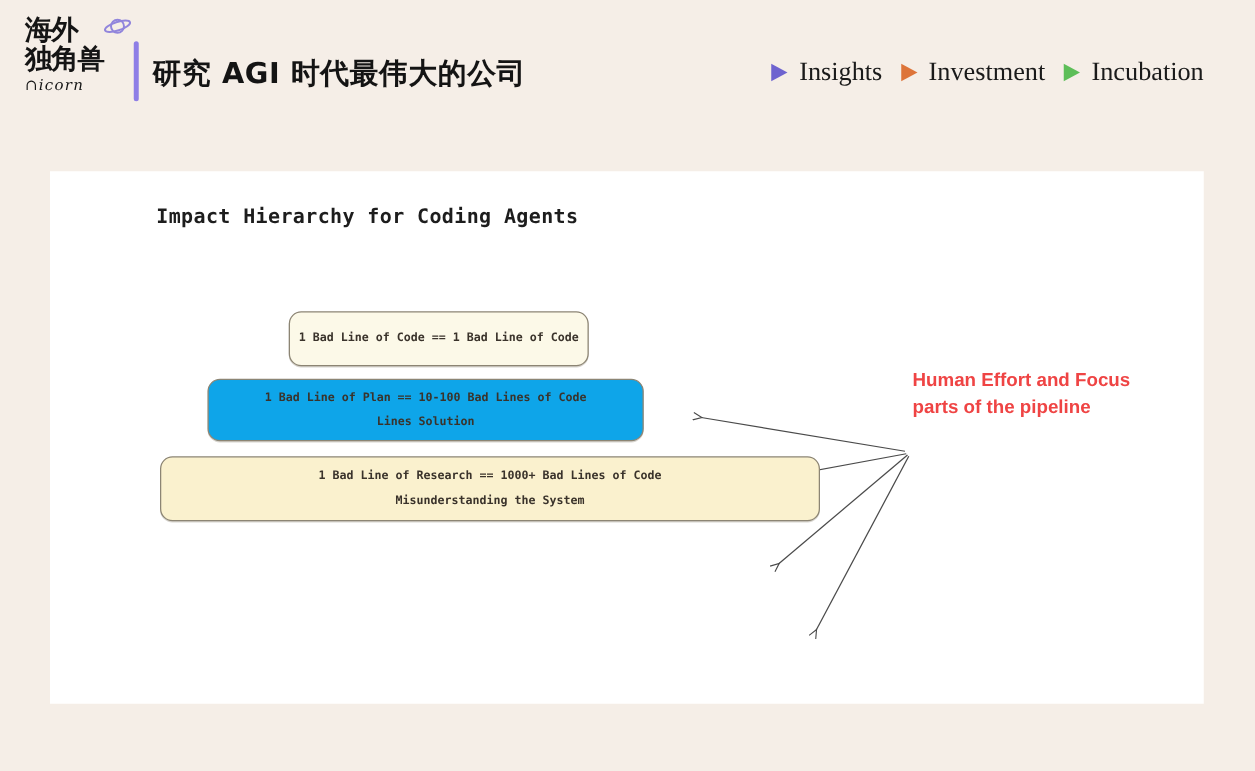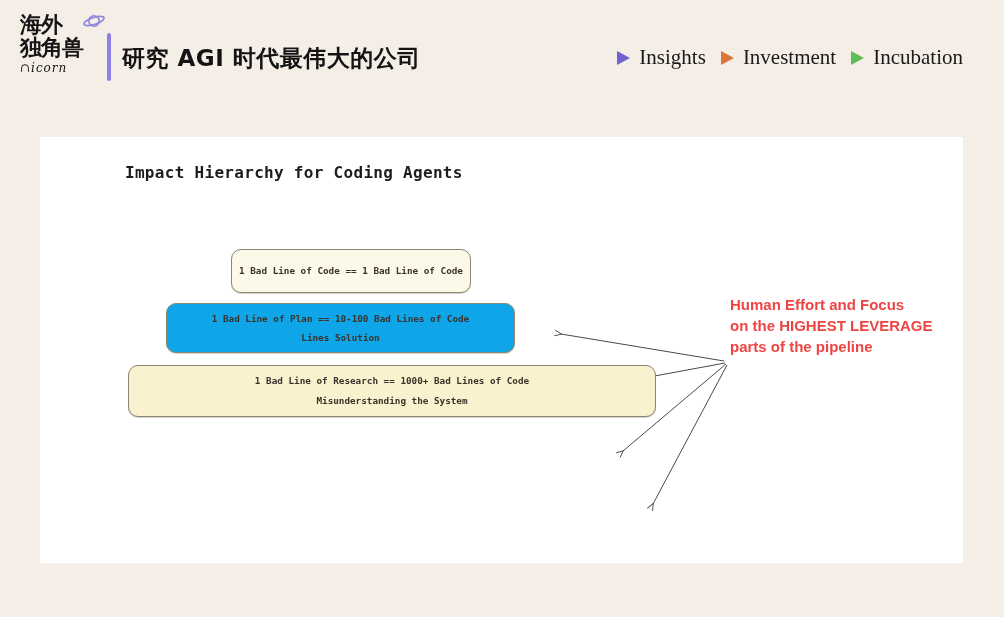--- a/index.html
+++ b/index.html
@@ -143,18 +143,17 @@
       <div class="lvl-label">1 Bad Line of Plan == 10-100 Bad Lines of Code</div>
       <div class="lvl-sub">Lines Solution</div>
     </div>
     <div class="level lvl3" style="background-color: rgb(250, 241, 206);">
       <div class="lvl-label">1 Bad Line of Research == 1000+ Bad Lines of Code</div>
       <div class="lvl-sub">Misunderstanding the System</div>
     </div>
 
     <div class="annotation">
       <div>Human Effort and Focus</div>
-      <div>on the HIGHEST LEVERAGE</div>
       <div>parts of the pipeline</div>
     </div>
 
   </main>
 </div>
 
 </body></html>

